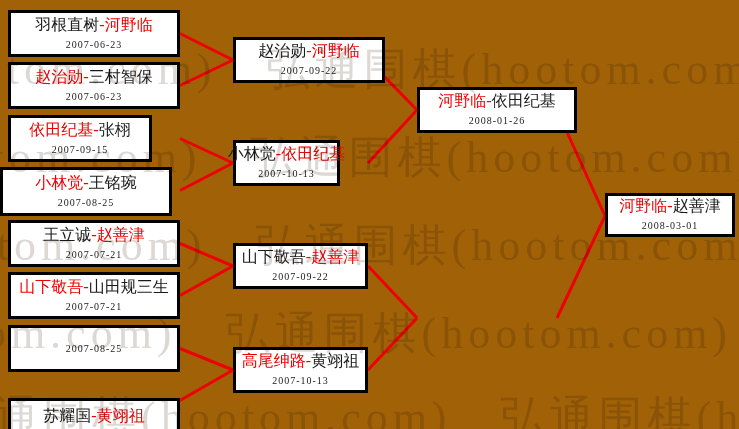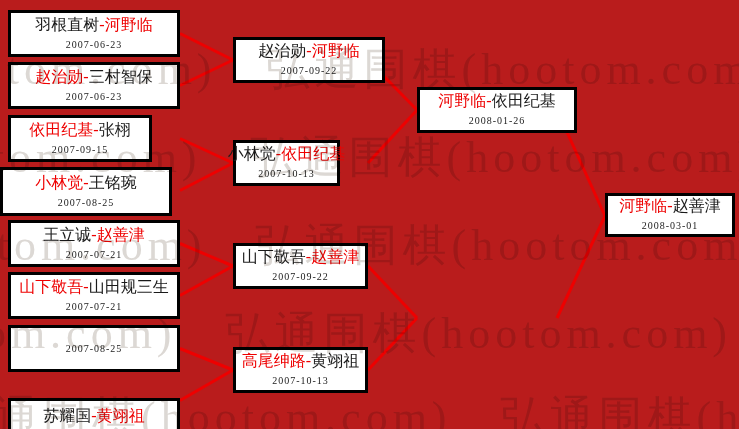--- a/index.html
+++ b/index.html
@@ -1,17 +1,17 @@
 <!DOCTYPE html>
 <html style="--accent: #ee0000; --line: #ee0000; --border: #000000; --wm: #dcd8d4;"><head>
 <meta charset="utf-8">
 <style>
   html,body{margin:0;padding:0;background:#fff;}
   .stage{
-    position:relative;width:739px;height:429px;overflow:hidden;background:#b91c1c;
+    position:relative;width:739px;height:429px;overflow:hidden;background:#a16207;
     font-family:"Liberation Serif","DejaVu Sans",serif;
   }
   
   .watermark{
     position:absolute;inset:0;z-index:6;pointer-events:none;
     mix-blend-mode:multiply;
   }
   .wm-row{
     position:absolute;white-space:nowrap;
     font-size:44px;line-height:1;letter-spacing:5px;word-spacing:28px;

